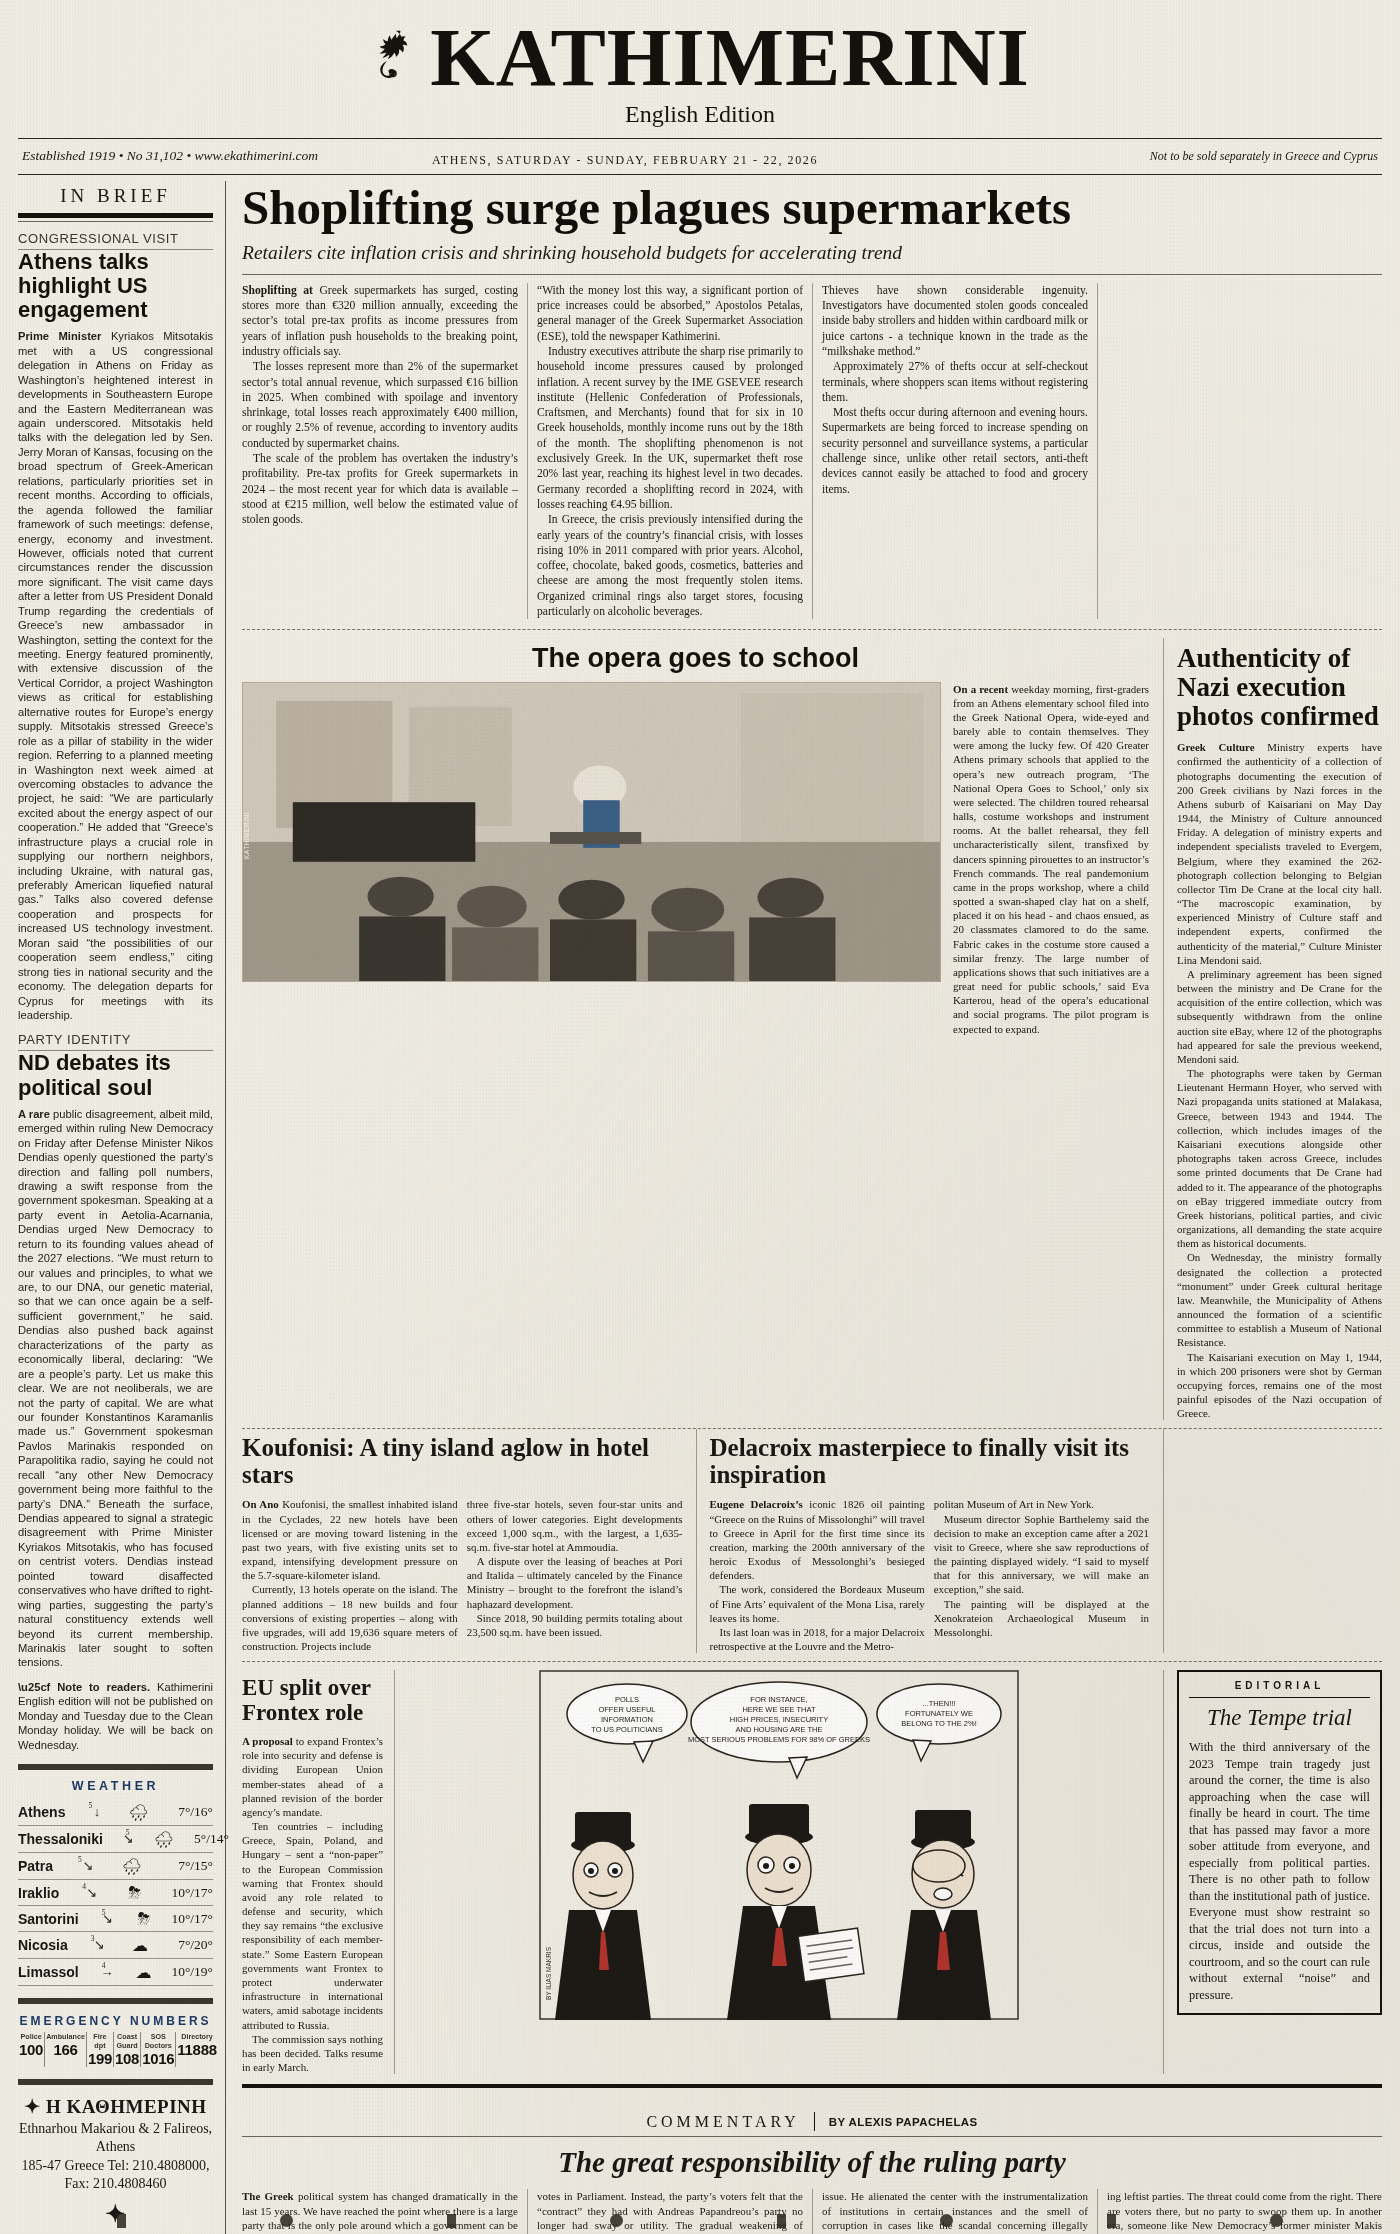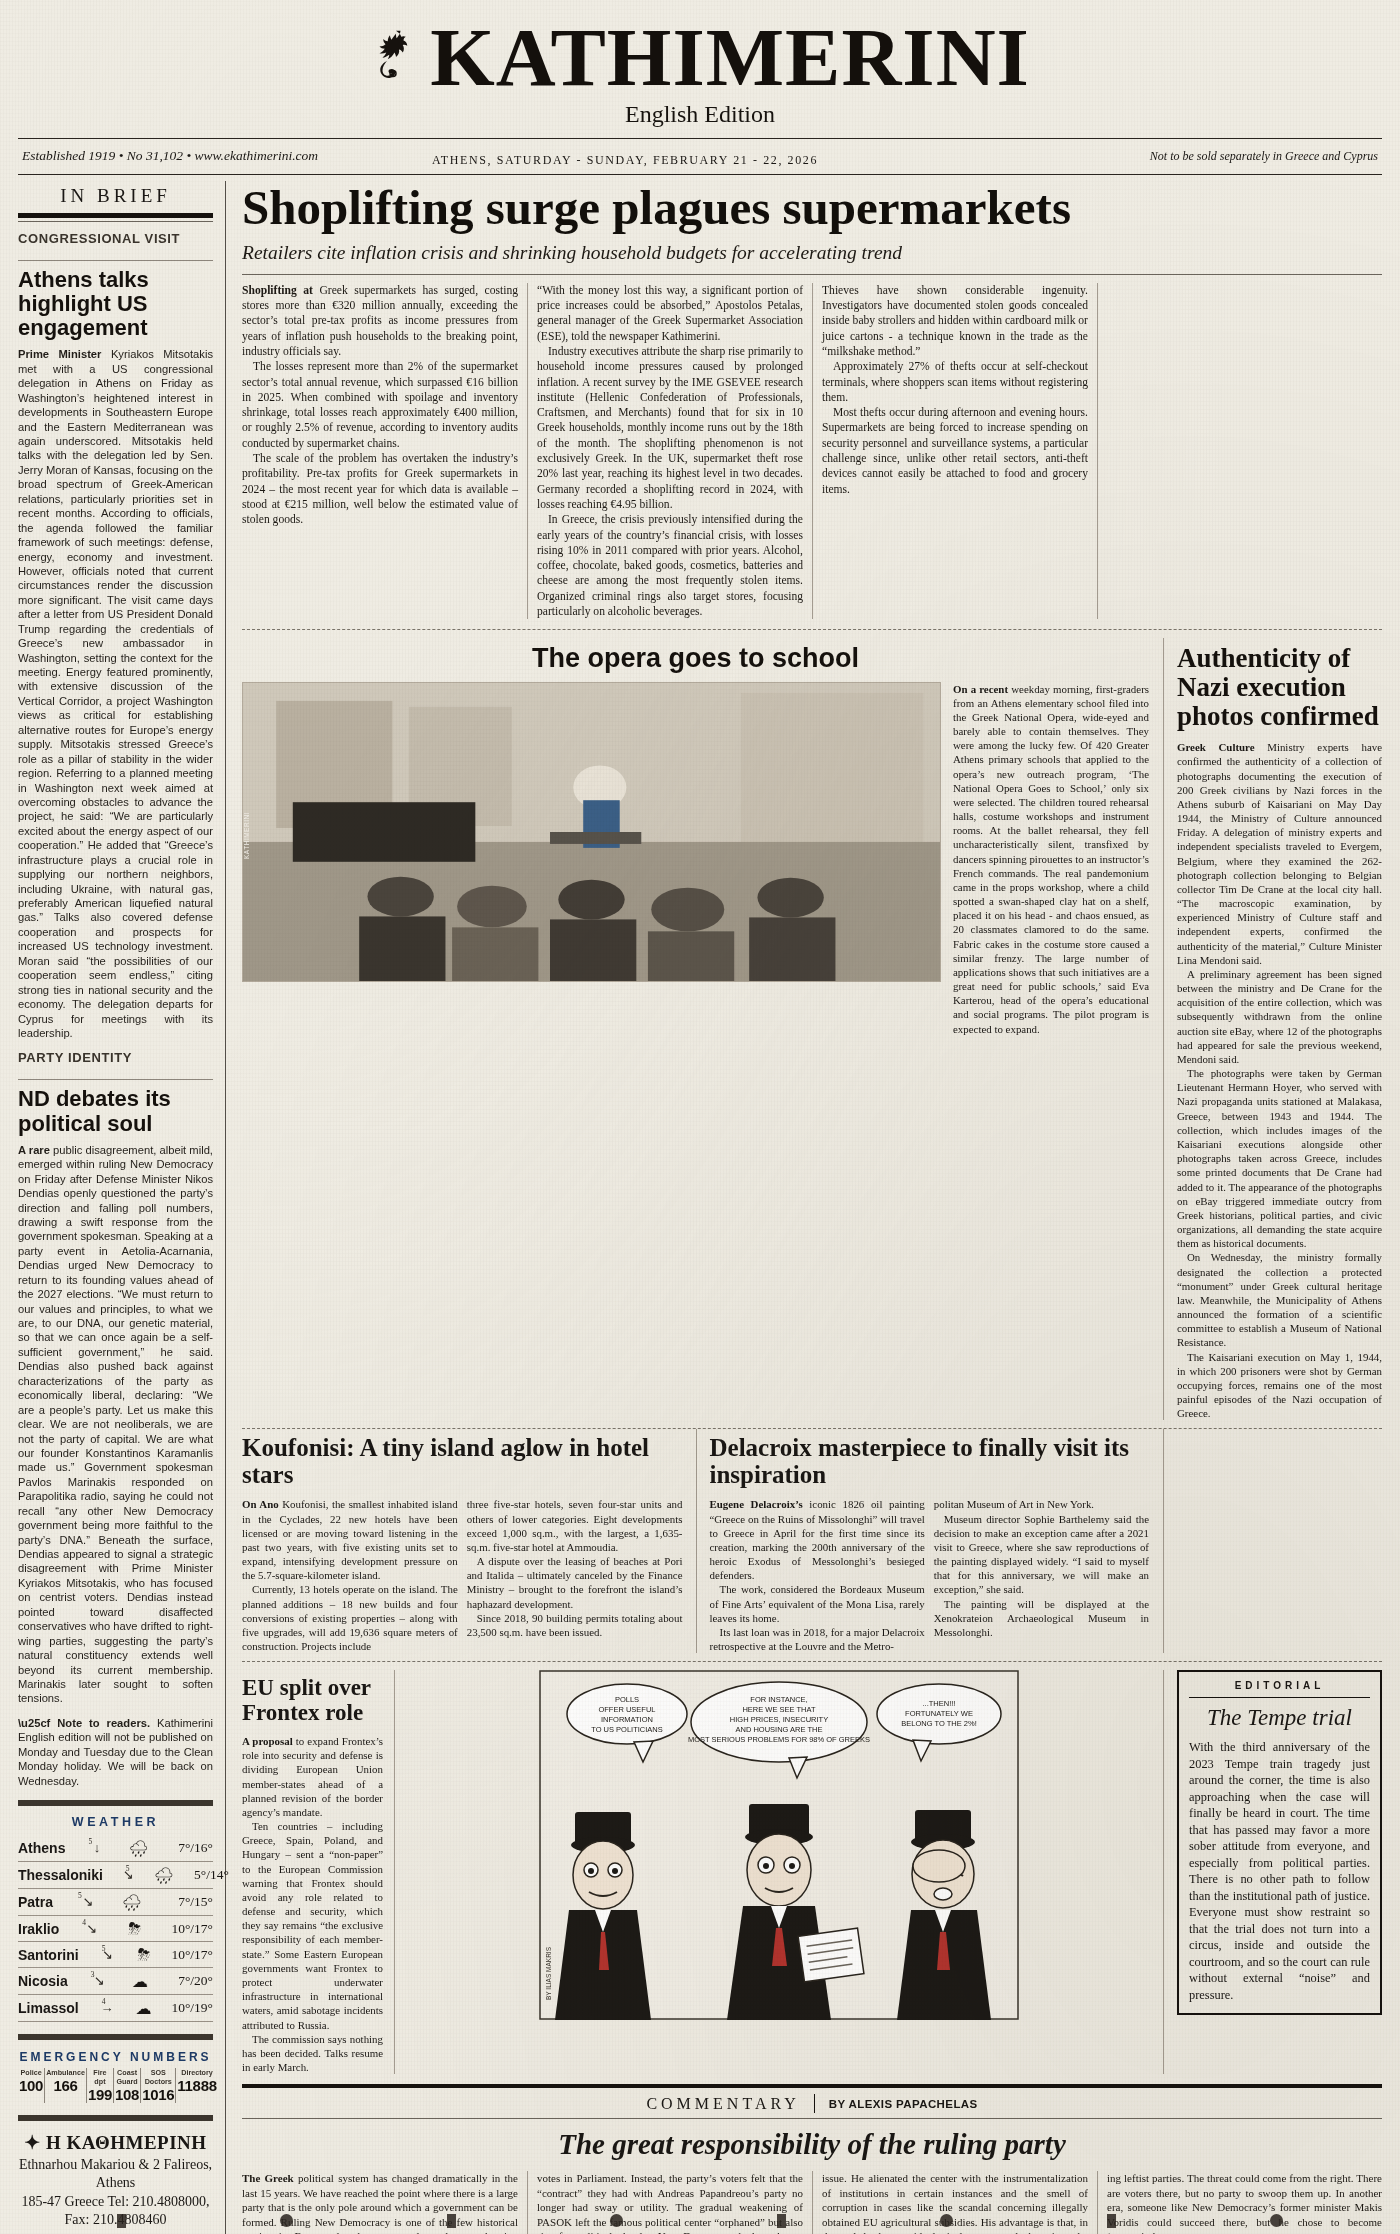--- a/index.html
+++ b/index.html
@@ -65,21 +65,21 @@
   
   .inbrief-title{
     text-align:center; font-size:19px; letter-spacing:4px;
     font-family:"Liberation Serif", serif; padding:4px 0 6px;
   }
   .inbrief-rule{ height:5px; background:#16120e; margin-bottom:3px; }
   .inbrief-rule2{ height:1px; background:#6b655c; margin-bottom:9px; }
   .kicker{
     font-family:"Liberation Sans", sans-serif;
     font-size:13px; letter-spacing:.6px; color:#3a342c;
-    padding-bottom:14px; border-bottom:1px solid #8d867c; margin-bottom:7px;font-weight:bold;
+    padding-bottom:3px; border-bottom:1px solid #8d867c; 
   }
   .sb-head{
     font-family:"Liberation Sans", sans-serif;
     font-weight:bold; font-size:22px; line-height:1.1;
     margin:0 0 7px 0; color:#15110d;
   }
   .sb-body{
     font-family:"Liberation Sans", sans-serif;
     font-size:11.2px; line-height:1.29; text-align:justify; color:#221e19;
     margin:0 0 10px 0;
@@ -182,21 +182,21 @@
   .eu-c3{ padding-left:13px; }
   .cartoon{ width:100%; height:350px; position:relative; }
   .editorial-box{ border:2px solid #16120e; padding:8px 10px 10px; }
   .ed-tag{ font-family:"Liberation Sans", sans-serif; font-weight:bold; letter-spacing:4px; font-size:10px; text-align:center; }
   .ed-rule{ border-top:1px solid #16120e; margin:6px 0 7px; }
   .ed-title{ font-family:"Liberation Serif", serif; font-style:italic; font-size:23px; text-align:center; margin-bottom:8px; }
   .ed-body{ font-family:"Liberation Serif", serif; font-size:12.4px; line-height:1.33; text-align:justify; }
 
   
   .comm-bar{ height:4px; background:#16120e; margin-top:10px; }
-  .comm-head{ display:flex; align-items:center; justify-content:center; gap:14px; padding:6px 0 5px; }
+  .comm-head{ display:flex; align-items:center; justify-content:center; gap:14px; padding:24px 0 5px; }
   .comm-lbl{ font-family:"Liberation Serif", serif; font-size:16px; letter-spacing:4px; }
   .comm-div{ width:1px; height:19px; background:#16120e; }
   .comm-by{ font-family:"Liberation Sans", sans-serif; font-weight:bold; font-size:11.5px; letter-spacing:.4px; }
   .comm-title{ font-family:"Liberation Serif", serif; font-style:italic; font-weight:bold; font-size:29px; text-align:center; margin:9px 0 10px; }
 
   .footer-marks{ position:absolute; left:0; right:0; bottom:6px; display:flex; justify-content:space-around; padding:0 40px; }
   .fm{ width:9px; height:14px; background:#2a251e; opacity:.85; }
   .fm.b{ width:13px; height:13px; border-radius:50%; background:#2a251e; }
 </style>
 </head>

